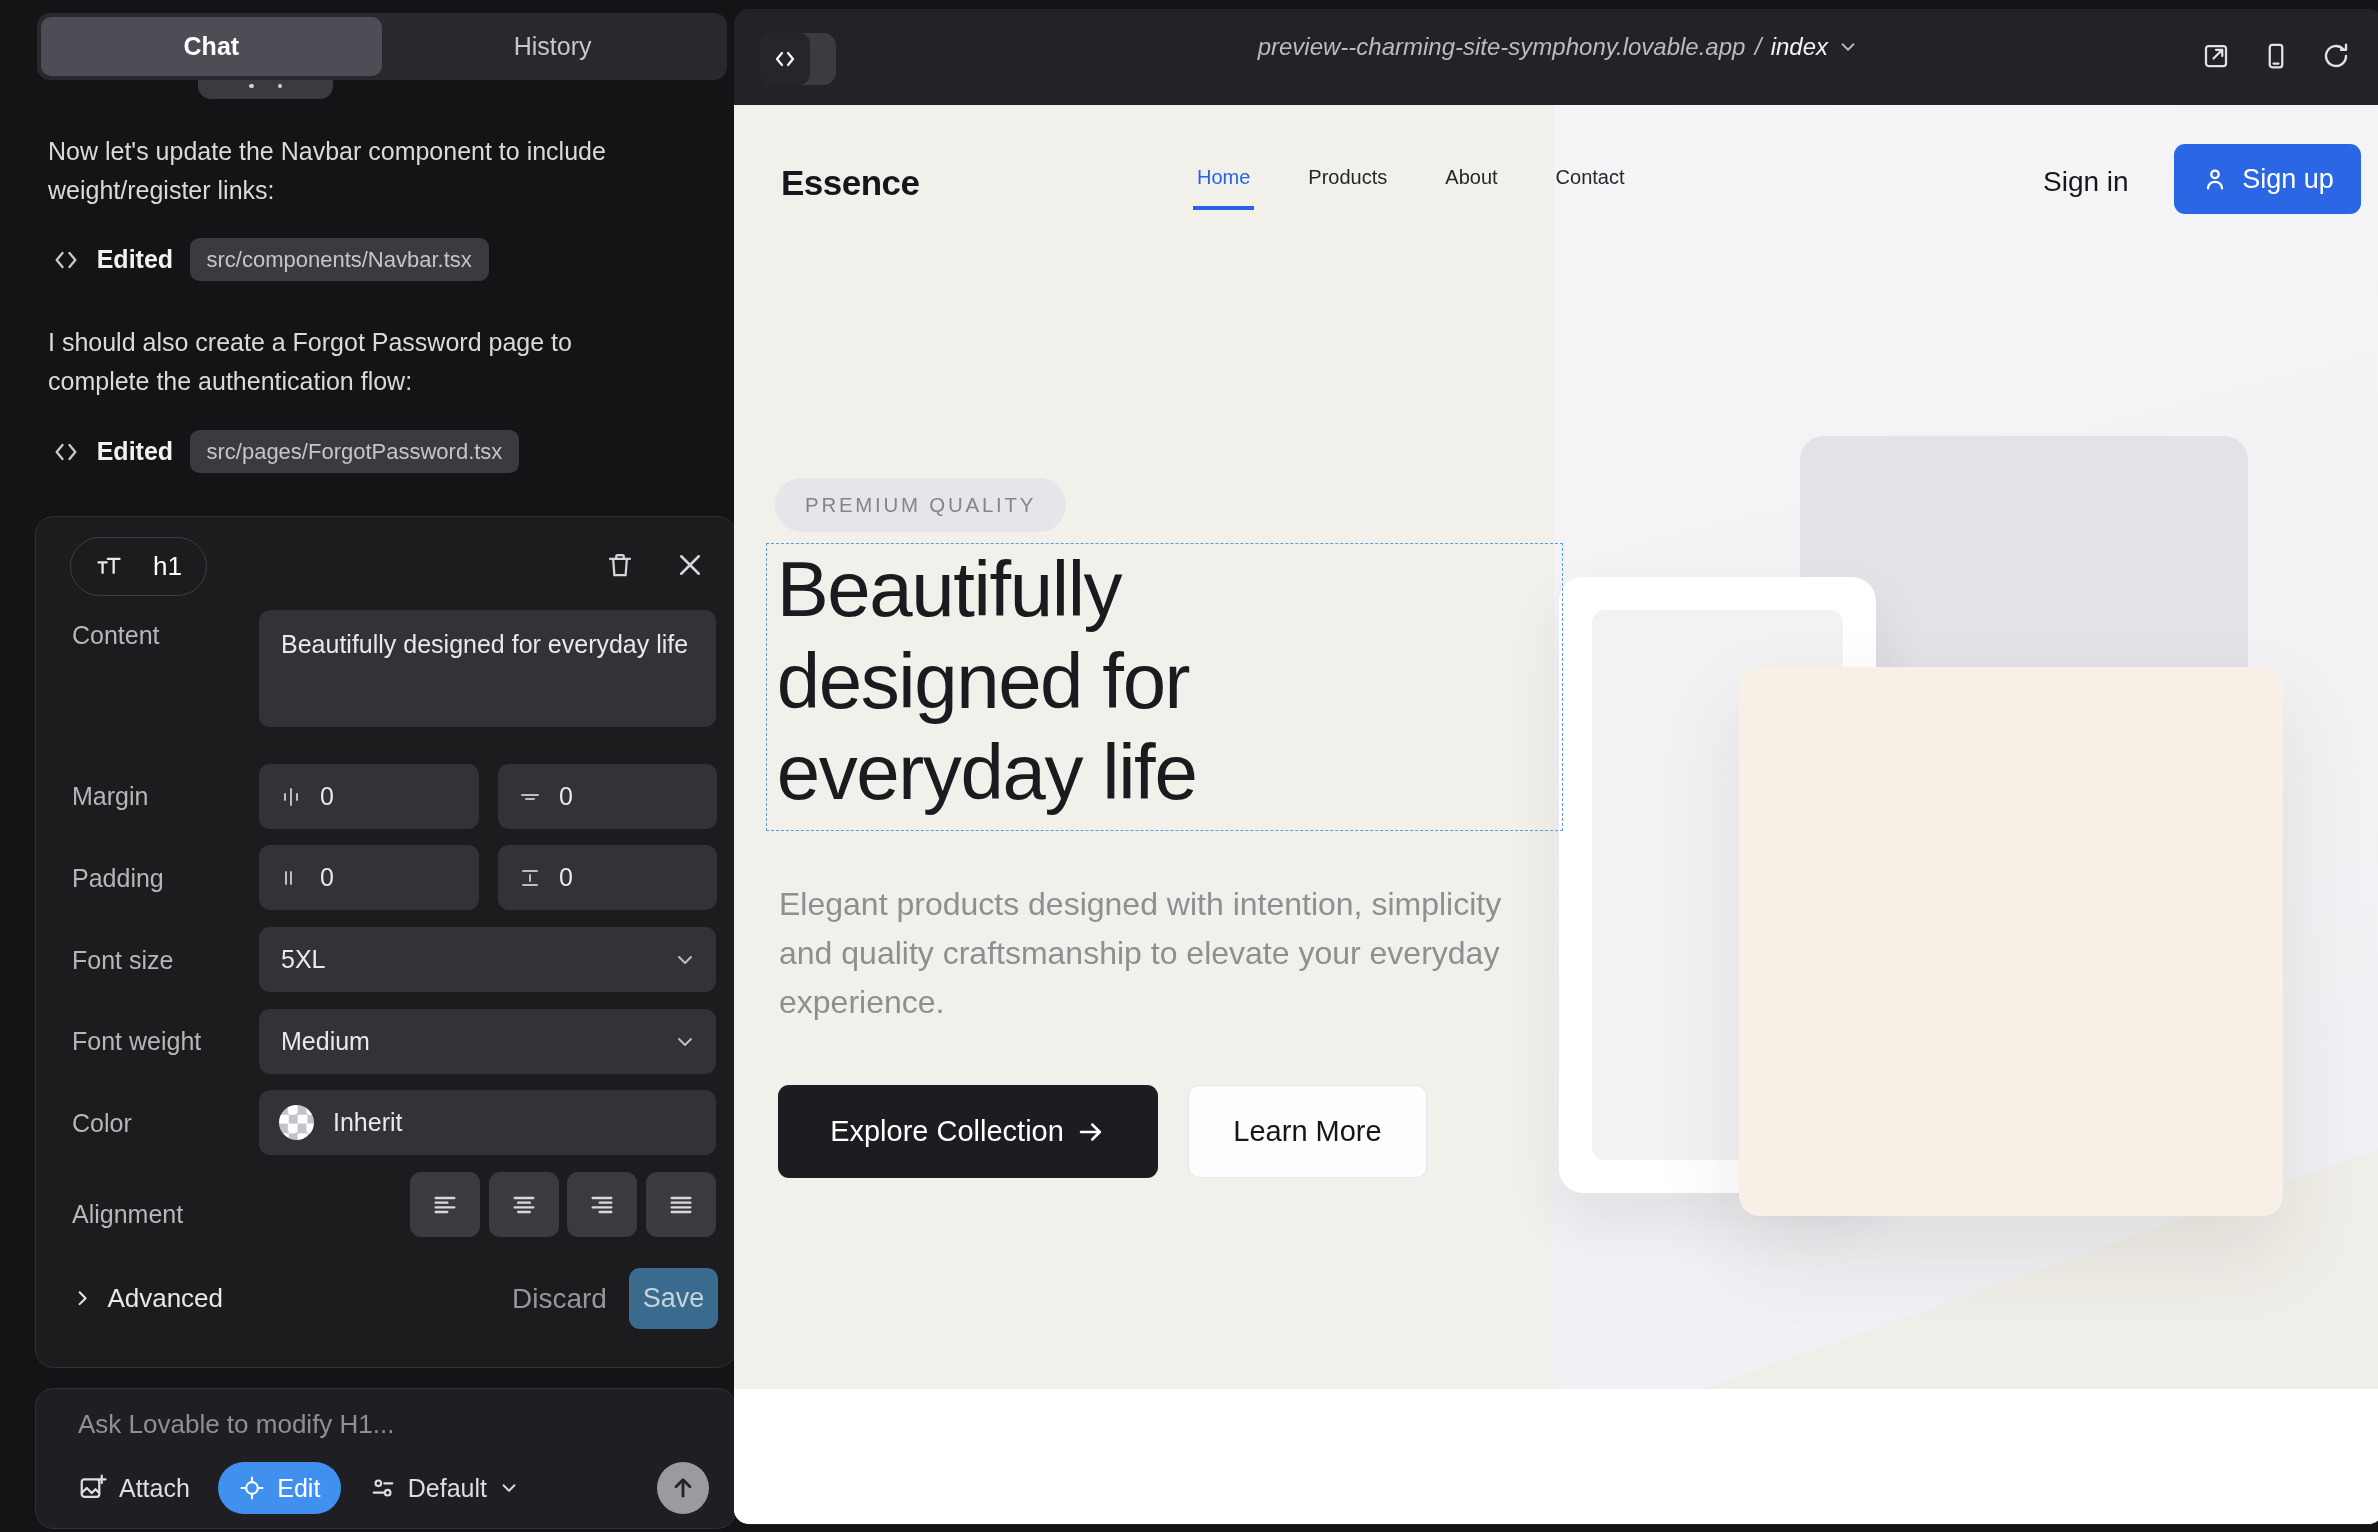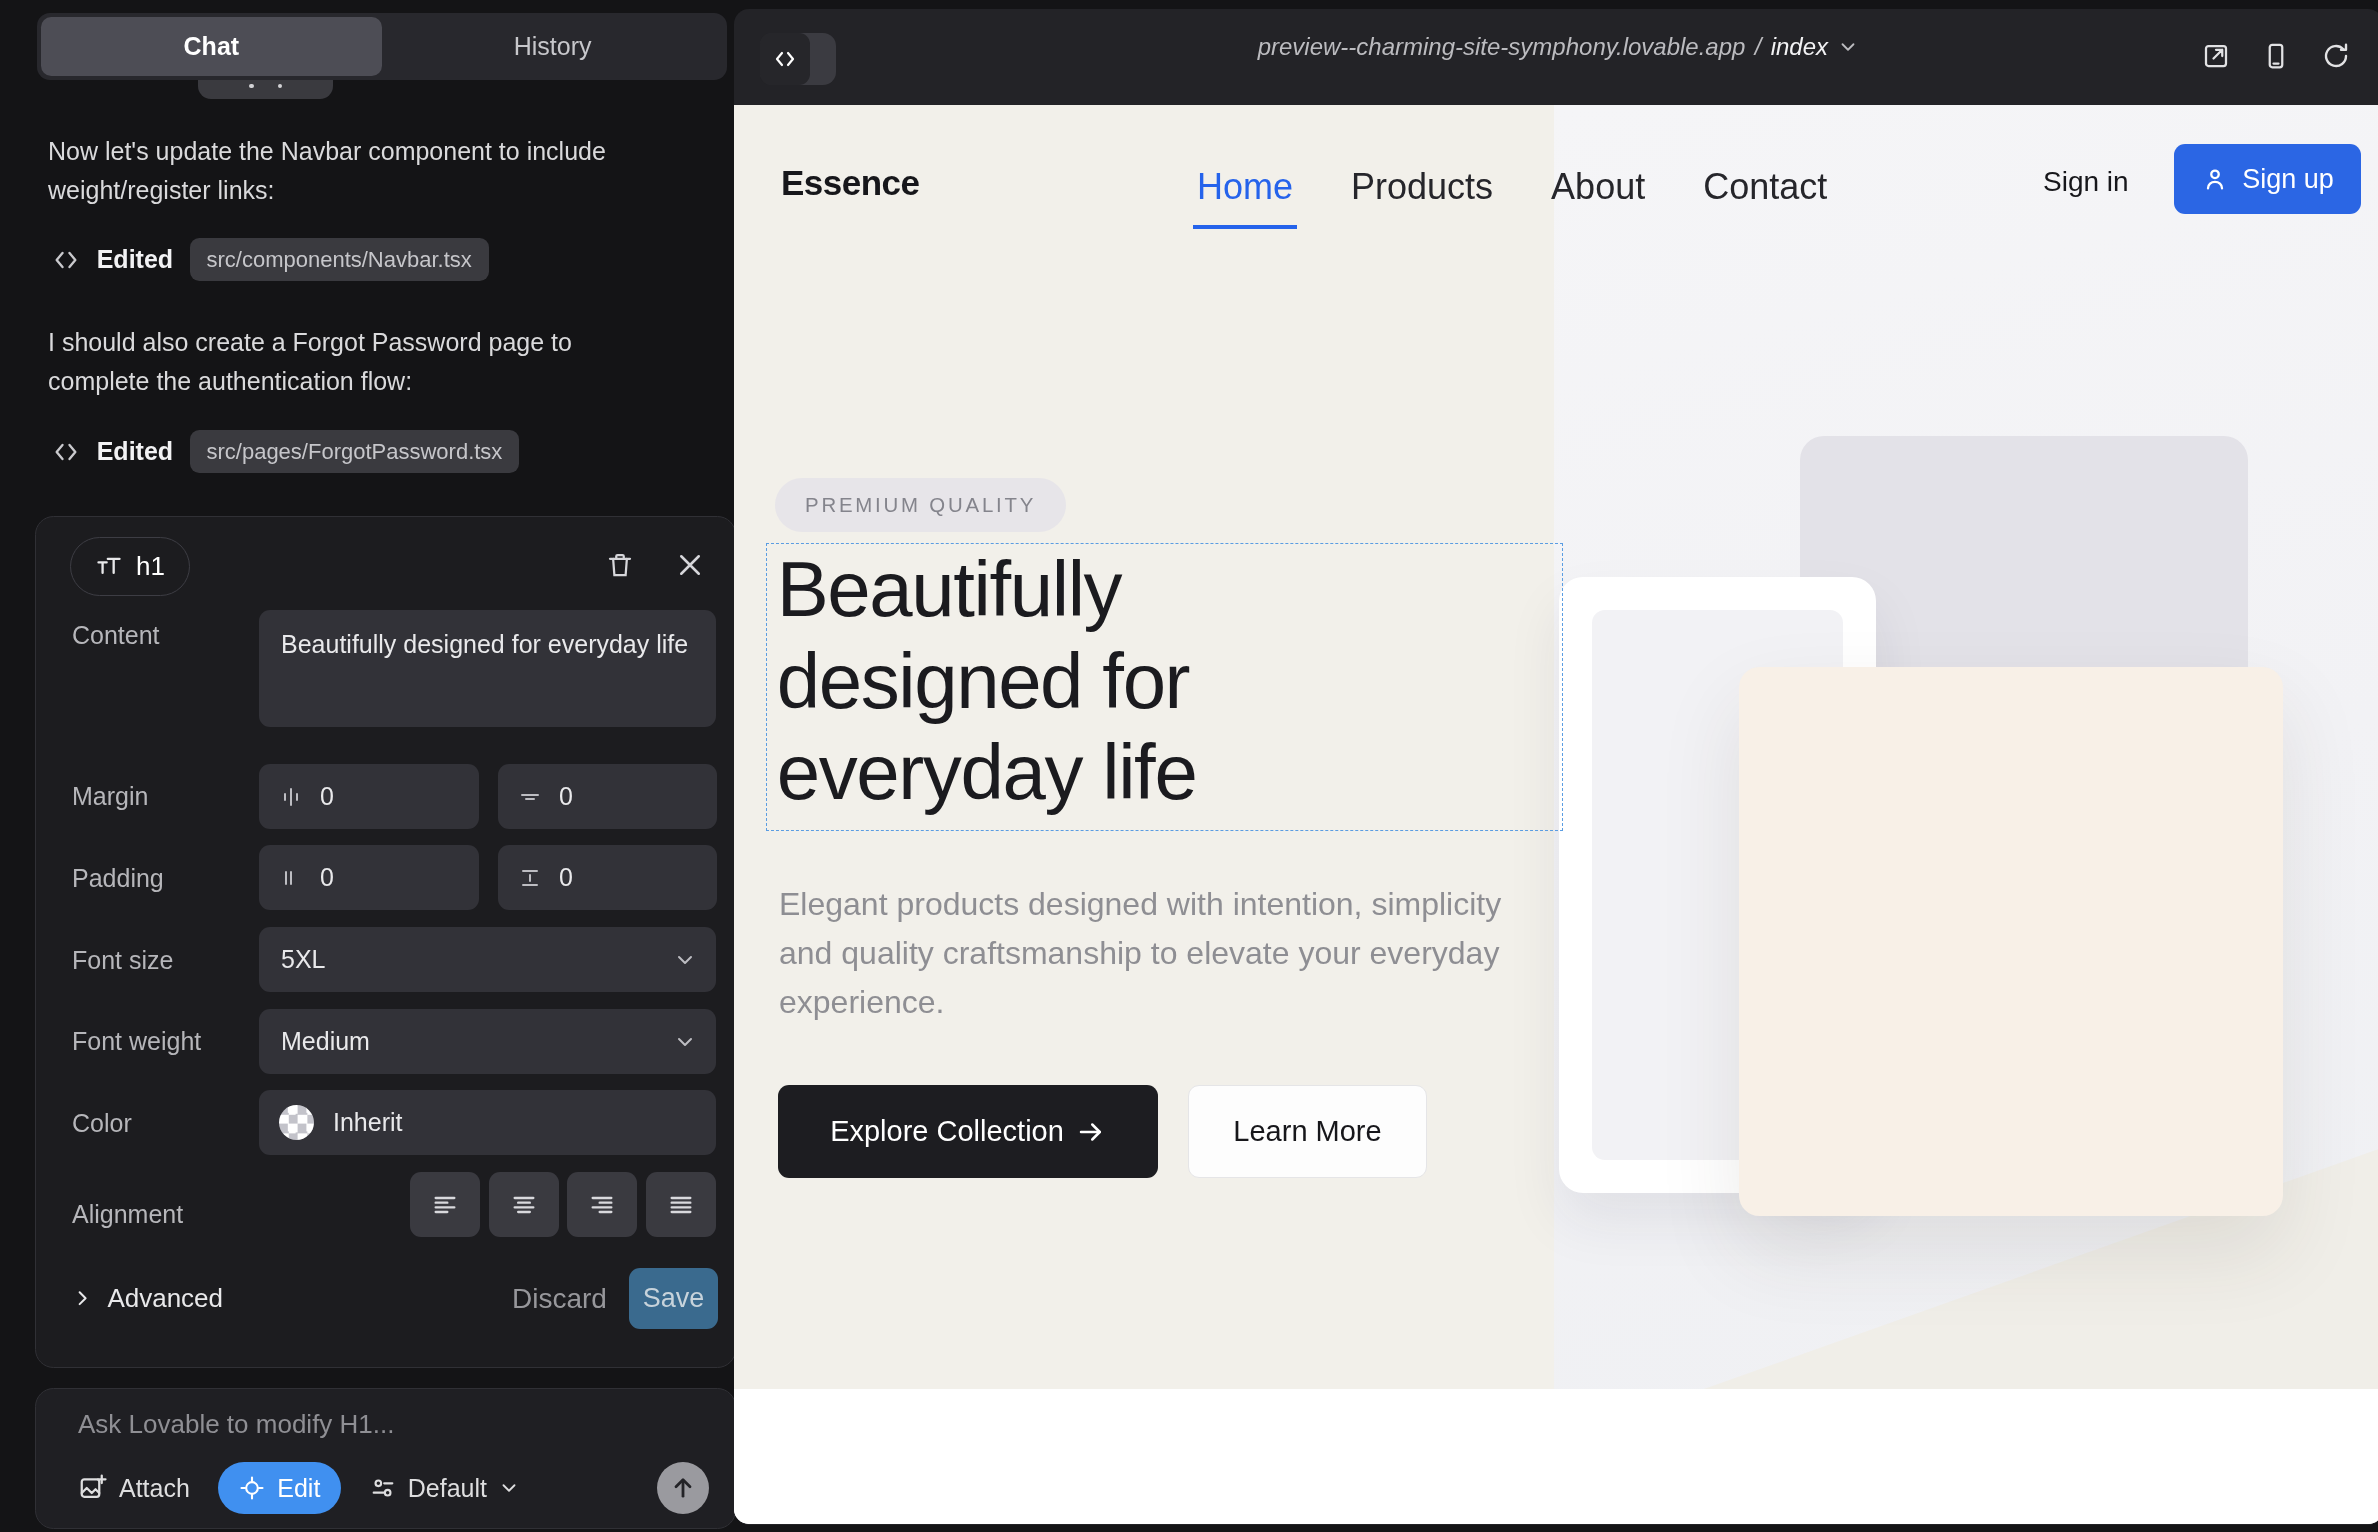--- a/index.html
+++ b/index.html
@@ -20,21 +20,21 @@
   .trunc-chip i { width:4.6px; height:4.6px; border-radius:50%; background:#d2d2d6; }
 
   .msg { left:24px; width:594px; color:#dadadc; font-size:25px; line-height:1.55; }
   .edited-row { left:28px; height:45px; display:flex; align-items:center; gap:16.7px; }
   .edited-row .code-ic { color:#c9c9cd; }
   .edited-label { color:#f2f2f4; font-weight:bold; font-size:25px; }
   .file-chip { background:#3a3a3f; border-radius:9.3px; padding:8.3px 16.7px; font-size:22px; color:#c6c6ca; white-space:nowrap; }
 
   
   #panel { left:11px; top:516px; width:701px; height:852px; background:#1c1c1f; border:1.9px solid #303035; border-radius:18.6px; }
-  .tag-chip { left:22px; top:20.4px; height:59px; border:1.9px solid #3d3d44; border-radius:927px; display:flex; align-items:center; gap:13px; padding:0 24px; color:#fff; }
+  .tag-chip { left:22px; top:20.4px; height:59px; border:1.9px solid #3d3d44; border-radius:927px; display:flex; align-items:center; gap:30px; padding:0 24px; color:#fff; }
   .tag-chip .t-ic { color:#e8e8ea; }
   .tag-label { font-size:26px; color:#fff; }
   .panel-ic { color:#d6d6da; }
   .row-label { left:24px; font-size:25px; color:#b6b6ba; }
   .field { background:#323238; border-radius:11px; display:flex; align-items:center; color:#e9e9eb; font-size:25px; }
   .field .f-ic { color:#bdbdc2; margin:0 16.7px 0 20.4px; }
   .field .chev { margin-left:auto; margin-right:18.6px; color:#bdbdc2; }
   #content-field { left:211px; top:93px; width:457px; height:117px; padding:16.7px 22px; align-items:flex-start; line-height:1.4; }
   .swatch { width:35px; height:35px; border-radius:50%; margin:0 0 0 20.4px;
             background:repeating-conic-gradient(#ffffff 0% 25%, #c3c3ca 0% 50%); background-size:18.6px 18.6px; }
@@ -59,21 +59,21 @@
   .urlbar { margin:0 auto; display:flex; align-items:center; gap:9.3px; font-size:24px; color:#bbbbbf; }
   .urlbar .page { color:#f2f2f4; }
   .top-icons { position:absolute; right:32px; top:32px; display:flex; align-items:center; gap:30px; color:#e2e2e4; }
 
   #site { position:absolute; left:0; top:96px; width:1649px; height:1419px; background:#ffffff; border-radius:0 0 15px 15px; overflow:hidden; }
   .hero-left  { position:absolute; left:0; top:0; width:820px; height:1284px; background:#f2f0ea; }
   .hero-right { position:absolute; left:820px; top:0; width:829px; height:1284px; background:linear-gradient(165deg,#f5f5f7 0%,#f2f2f5 55%,#eff0f3 100%); }
   .wedge { position:absolute; left:0; bottom:0; width:100%; height:390px; background:#f0eee8; clip-path:polygon(18% 100%, 100% 38%, 100% 100%); }
 
   .logo { left:35px; top:58px; font-size:35px; font-weight:bold; letter-spacing:-0.5px; color:#17171b; }
-  .nav { left:451px; top:61px; display:flex; gap:58px; font-size:36px; color:#26262b; }
+  .nav { left:451px; top:61px; display:flex; gap:58px; font-size:20px; color:#26262b; }
   .nav-link { position:relative; }
   .nav-link.active { color:#2563eb; }
   .nav-link.active::after { content:""; position:absolute; left:-3.7px; right:-3.7px; bottom:-20.4px; height:3.7px; background:#2563eb; }
   .signin { left:1297px; top:61px; font-size:28px; color:#17171b; }
   .signup { left:1428px; top:39px; width:187px; height:70px; background:#2b66e4; border-radius:11px; display:flex; align-items:center; justify-content:center; gap:13px; color:#fff; font-size:27px; }
 
   .badge { left:29px; top:373px; height:54px; background:#e7e5e9; border-radius:927px; display:flex; align-items:center; padding:0 30px; font-size:20.4px; letter-spacing:2.8px; color:#84848c; }
   .selection { left:20.4px; top:438px; width:797px; height:288px; border:1.9px dashed #5b9de2; }
   .headline { position:absolute; left:9.3px; top:0px; width:603px; font-size:78px; line-height:1.17; font-weight:500; letter-spacing:-1.4px; color:#1b1b1f; }
   .desc { left:33px; top:775px; width:742px; font-size:32px; line-height:1.52; color:#8e8e93; }

